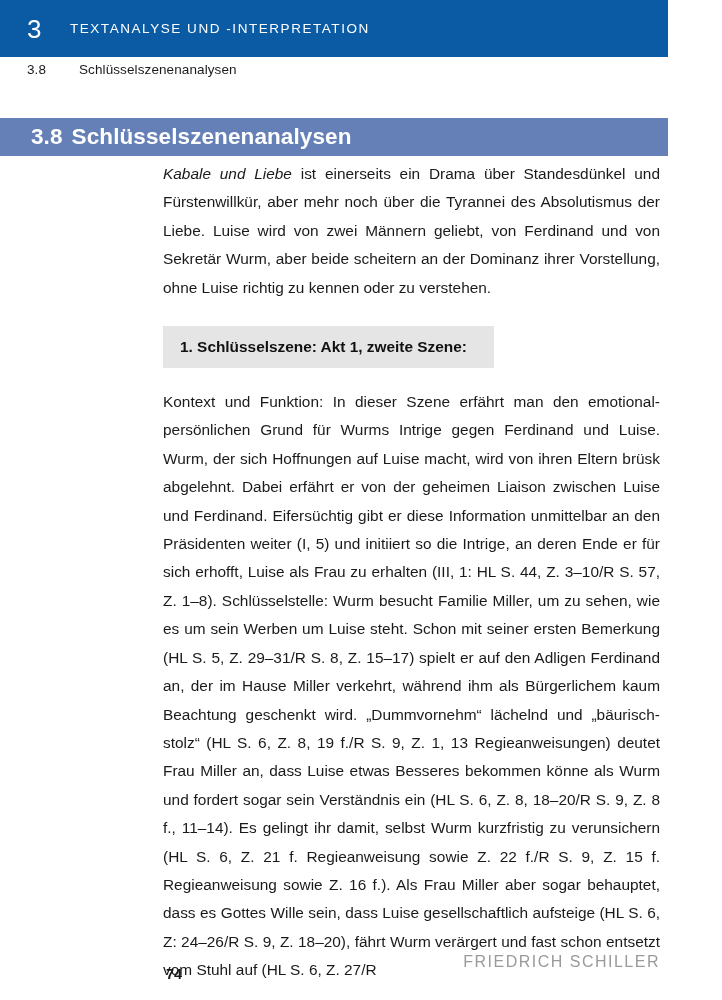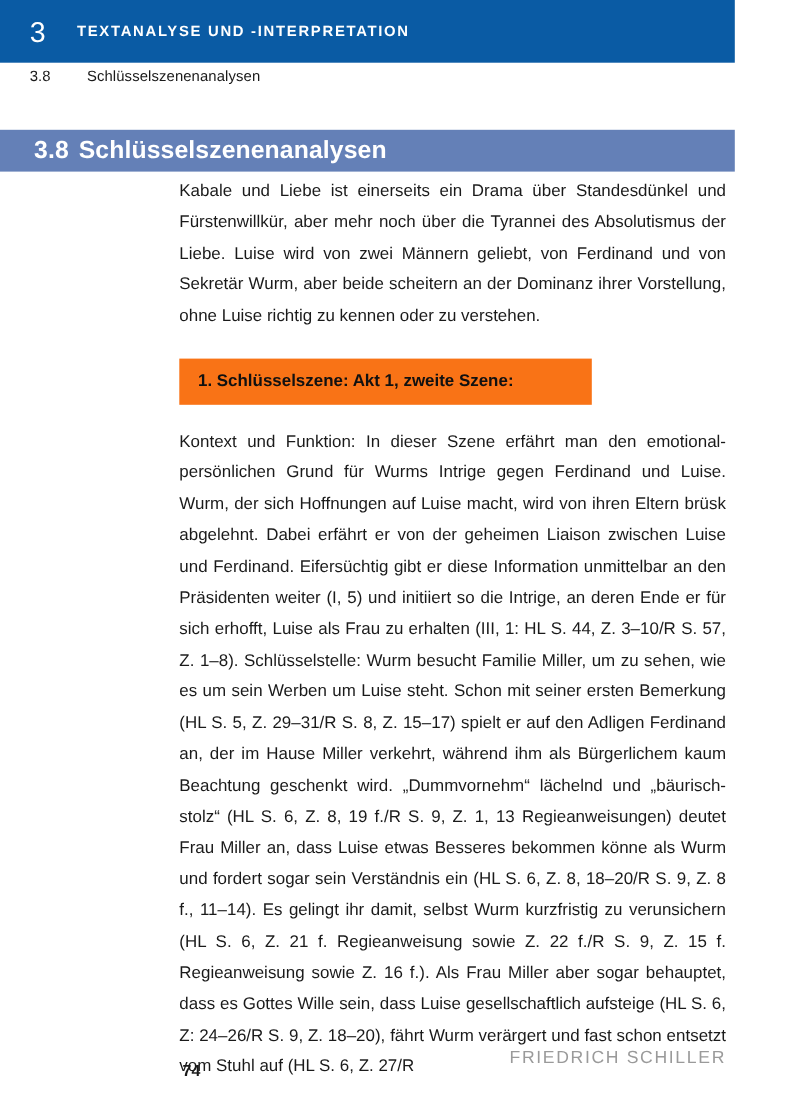--- a/index.html
+++ b/index.html
@@ -32,21 +32,21 @@
     color: #ffffff;
     font-size: 26px;
     font-weight: 400;
     margin-left: 27px;
     line-height: 1;
     letter-spacing: 0.5px;
   }
   .chapter-title {
     color: #ffffff;
     font-size: 13.5px;
-    font-weight: 700;
+    font-weight: 400;
     margin-left: 28px;
     letter-spacing: 1.55px;
     text-transform: uppercase;
     white-space: nowrap;
   }
 
   
   .subhead {
     position: absolute;
     left: 27px;
@@ -92,29 +92,29 @@
   p.body {
     margin: 0;
     font-size: 15.4px;
     line-height: 28.4px;
     text-align: justify;
     text-justify: inter-word;
     letter-spacing: 0.01px;
     color: #1a1a1a;
   }
   p.body.lead { margin-bottom: 0; }
-  .ital { }
+  .ital { font-style: italic; }
   .bold { font-weight: 400; }
 
   
   .callout {
     margin-top: 24px;
     margin-bottom: 20px;
-    width: 375px;
-    background: #f97316;
+    width: 331px;
+    background: #e5e5e5;
     padding: 8px 0 9px 17px;
     box-sizing: border-box;
   }
   .callout .line {
     font-size: 15.4px;
     font-weight: 700;
     line-height: 25px;
     color: #111111;
     white-space: nowrap;
   }

